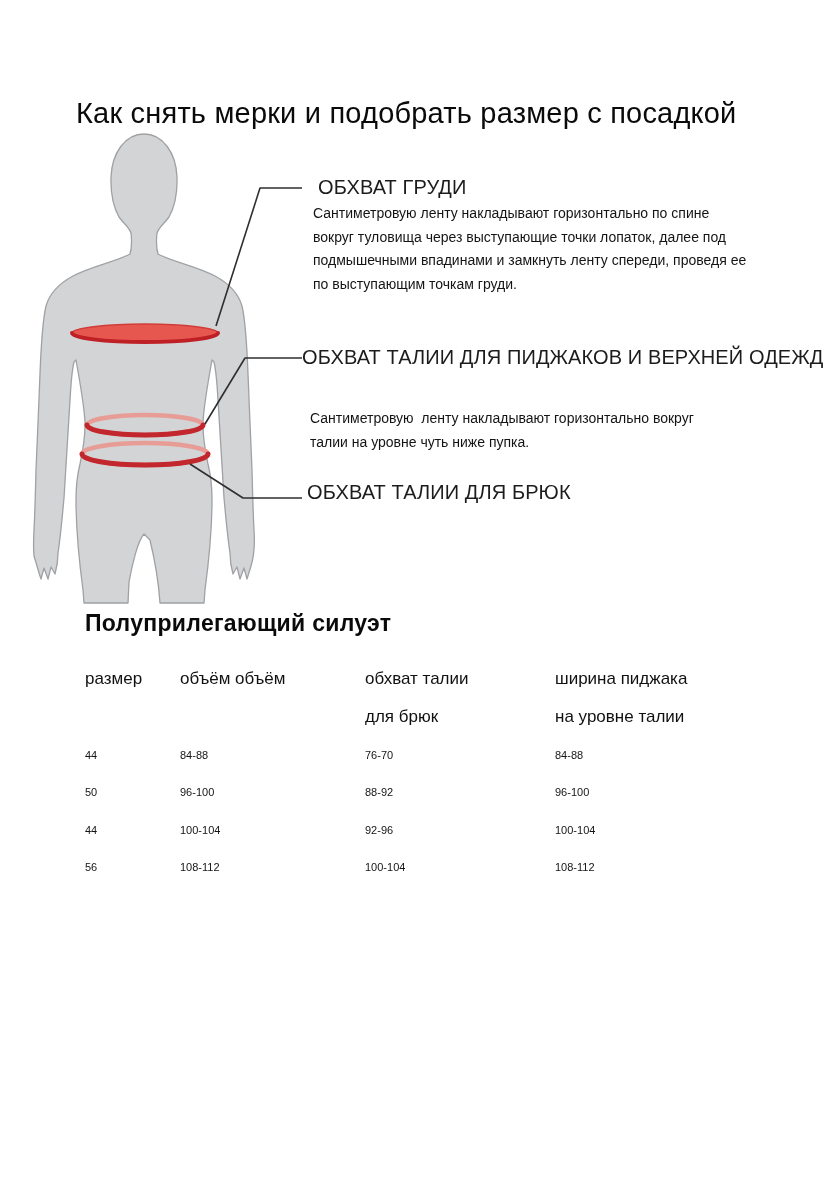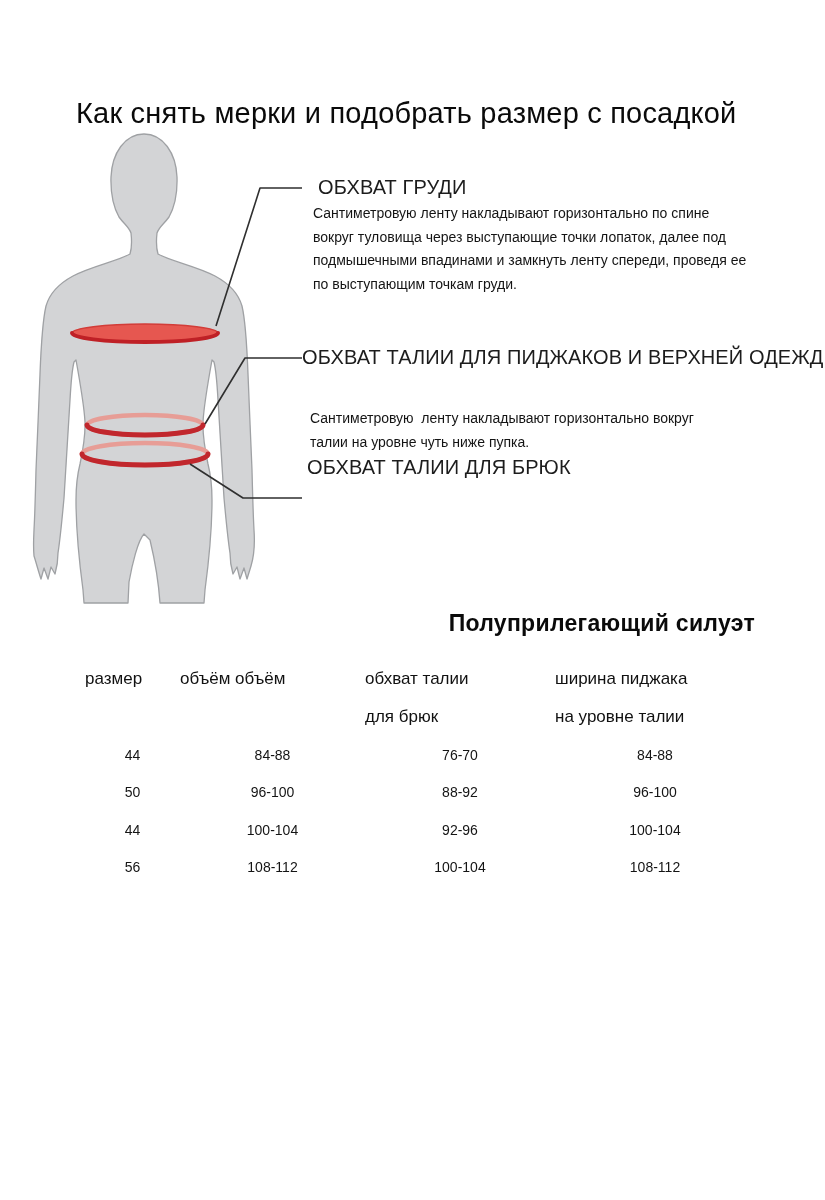--- a/index.html
+++ b/index.html
@@ -17,34 +17,34 @@
     white-space:nowrap;letter-spacing:0.1px;line-height:1.1;
   }
   .ann-text{
     position:absolute;font-size:14px;font-weight:400;color:#141414;
     line-height:23.5px;white-space:pre-wrap;
   }
   #ann1-h{left:318px;top:176px;}
   #ann1-t{left:313px;top:202px;width:440px;}
   #ann2-h{left:302px;top:346px;}
   #ann2-t{left:310px;top:374px;width:400px;margin-top:33px;}
-  #ann3-h{left:307px;top:456px;}
+  #ann3-h{left:307px;top:481px;}
   #ann3-t{left:310px;top:505px;width:470px;}
   .table-title{
-    position:absolute;left:85px;top:610px;width:670px;text-align:right;
+    position:absolute;left:85px;top:610px;width:670px;text-align:left;
     font-size:23px;font-weight:700;color:#0a0a0a;letter-spacing:0.3px;
   }
   .size-table{
     position:absolute;left:85px;top:660px;width:670px;
     border-collapse:collapse;table-layout:fixed;
   }
   .size-table th{font-weight:400;font-size:17px;vertical-align:top;padding:0;}
   .size-table .h-line{height:38px;line-height:38px;text-align:left;white-space:nowrap;}
   .size-table td{
-    height:37.5px;font-size:14px;text-align:center;vertical-align:middle;
+    height:37.5px;font-size:11px;vertical-align:middle;
     padding:0;color:#141414;
   }
 </style>
 </head>
 <body>
 
 <div class="page">
 
   <h1 class="page-title">Как снять мерки и подобрать размер с посадкой</h1>
 

